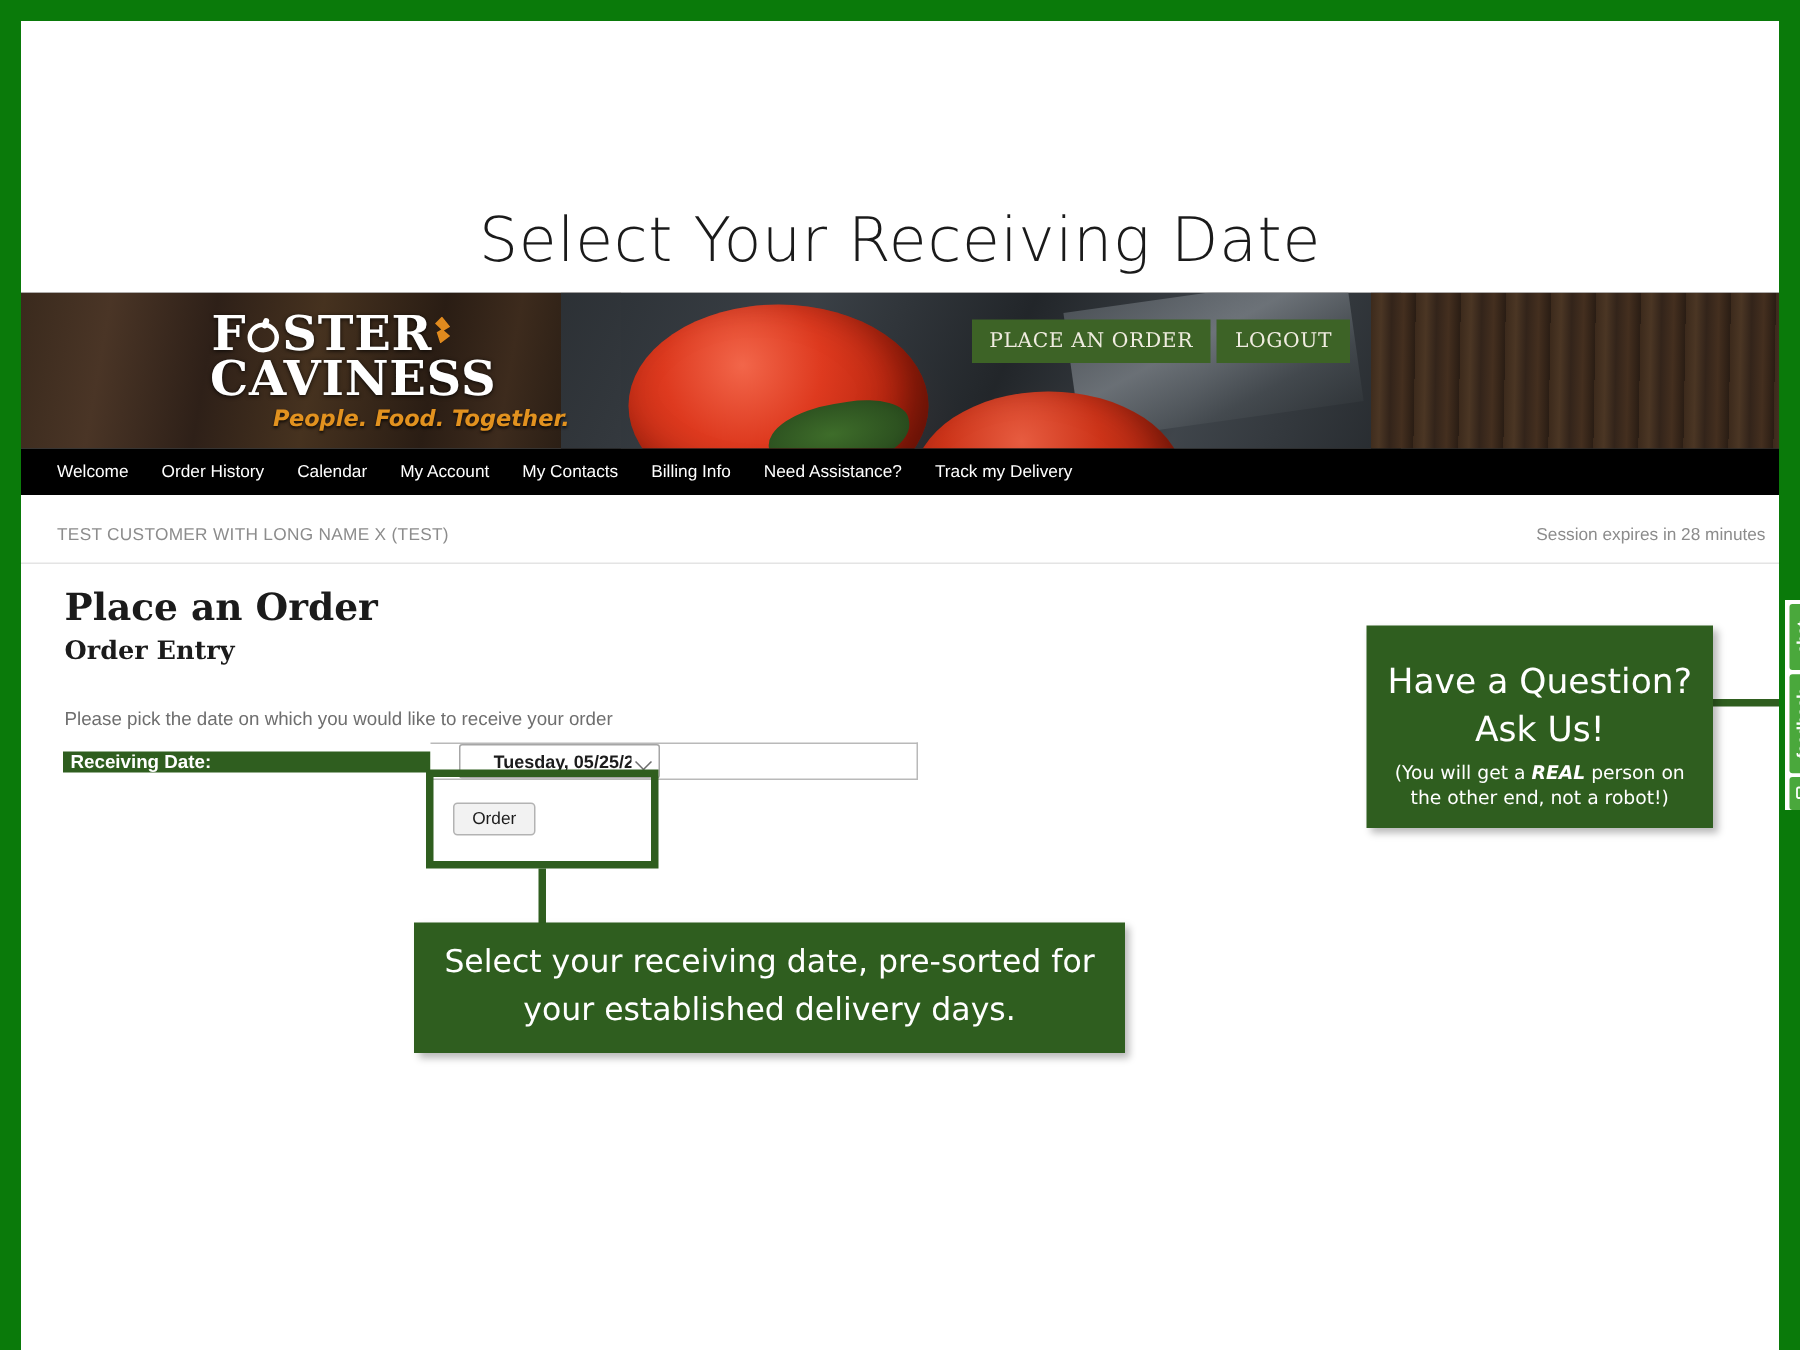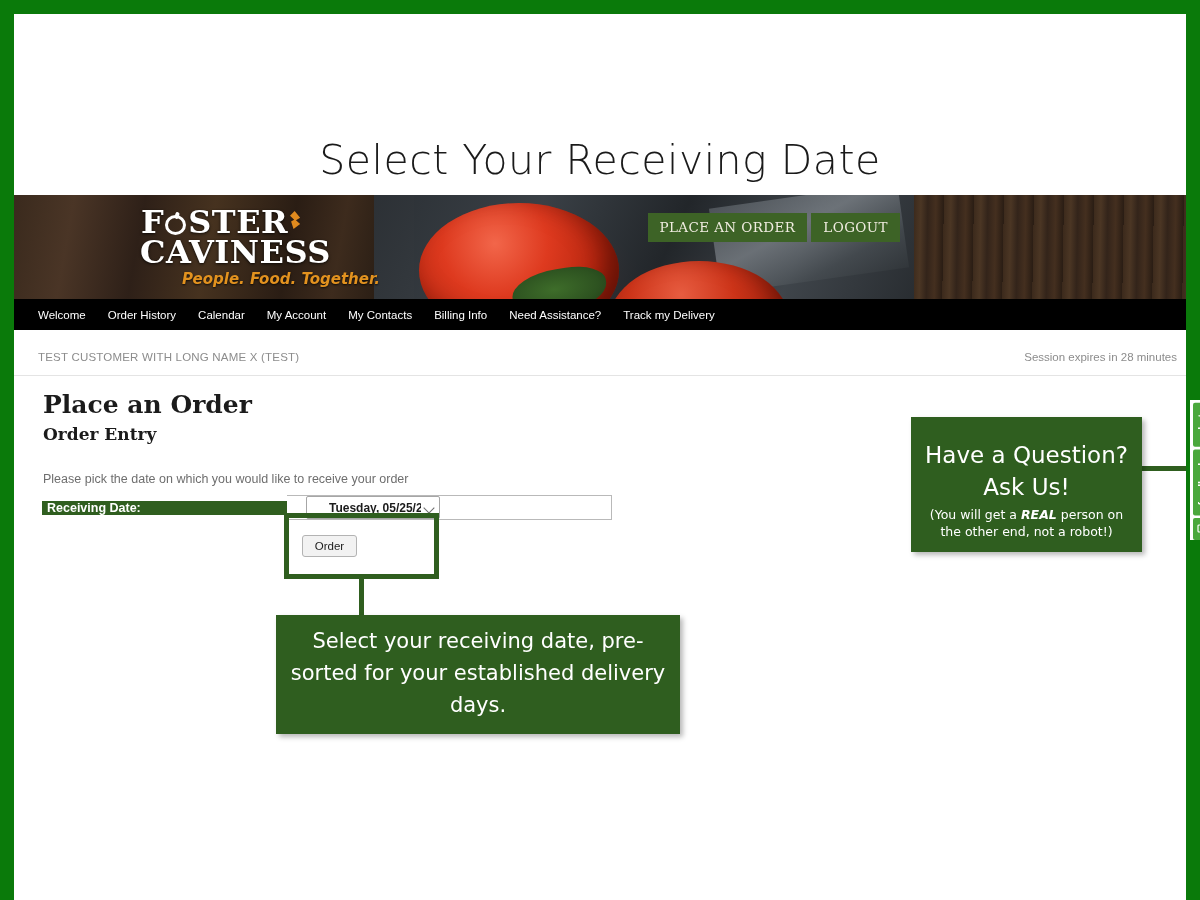--- a/index.html
+++ b/index.html
@@ -392,21 +392,21 @@
     width: 48px;
     height: 5px;
     background: #2f5e1f;
   }
 
   
   #callout-bottom {
     position: absolute;
     left: 262px;
     top: 601px;
-    width: 404px;
+    width: 474px;
     padding: 10px 14px 13px 14px;
     box-sizing: border-box;
     background: #2f5e1f;
     color: #ffffff;
     text-align: center;
     font-family: "DejaVu Sans", sans-serif;
     font-size: 21px;
     line-height: 32px;
     box-shadow: 3px 3px 5px rgba(0,0,0,0.28);
   }

